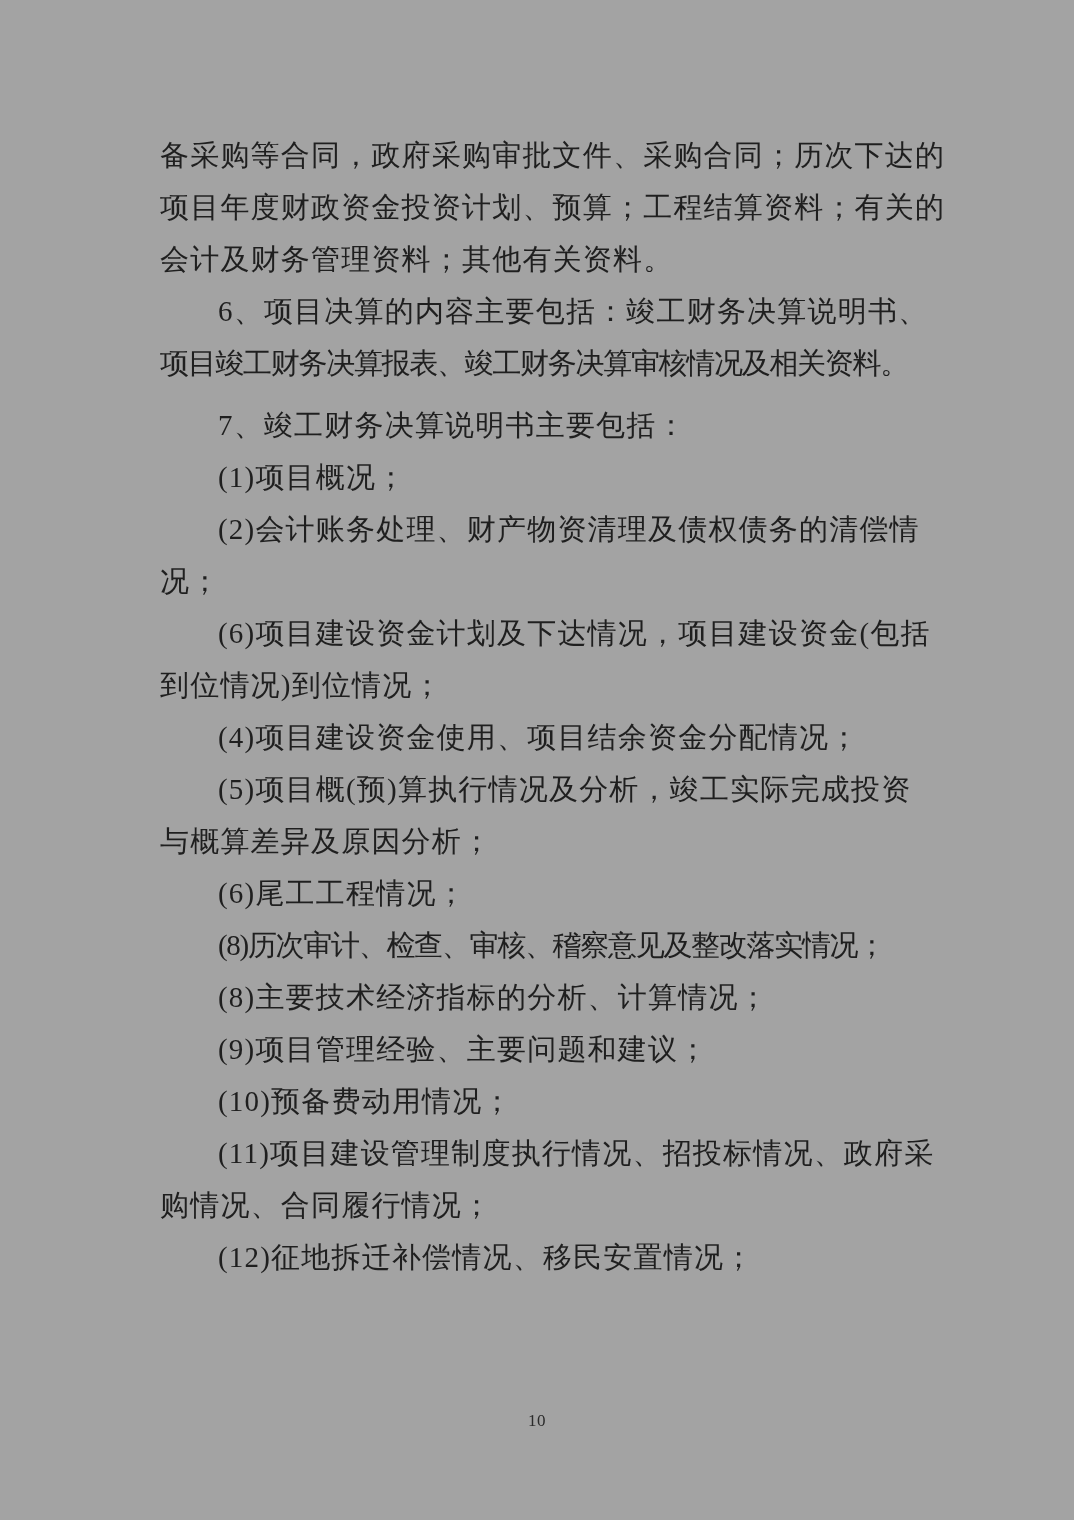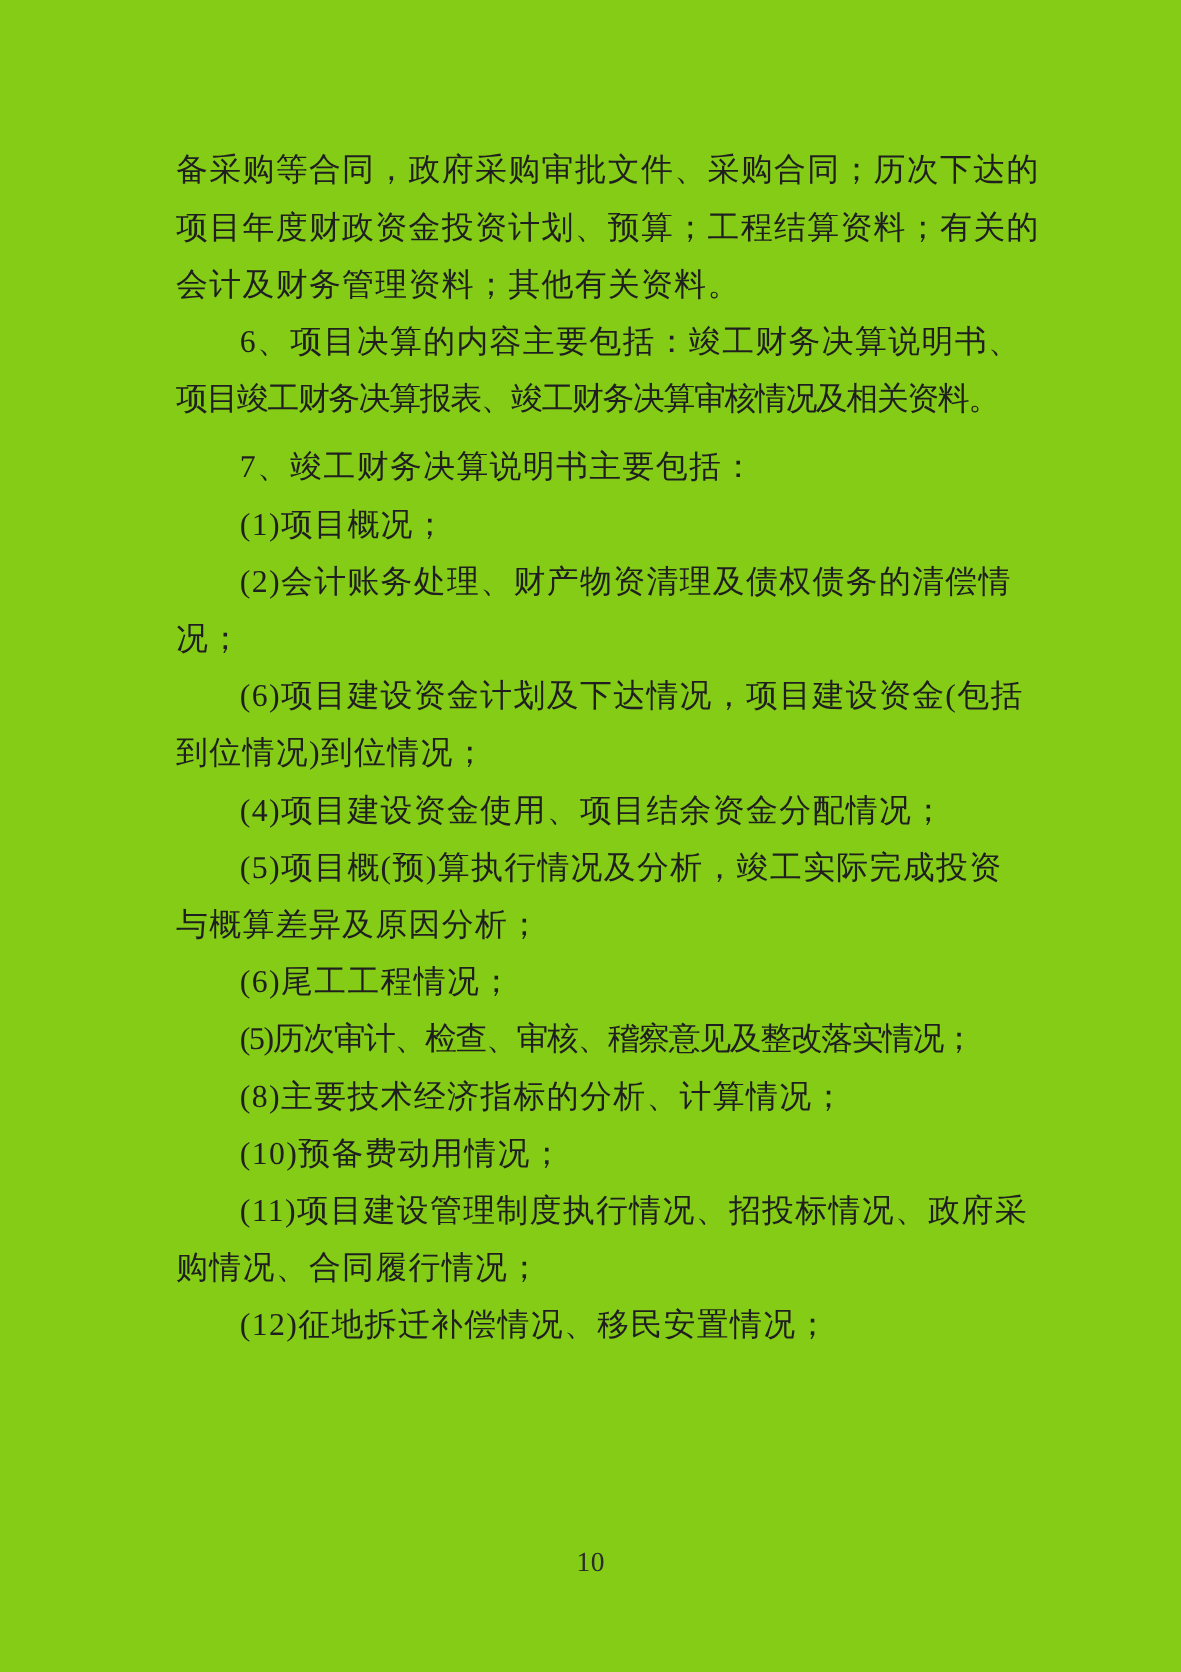--- a/index.html
+++ b/index.html
@@ -14,21 +14,21 @@
     font-family: "Liberation Serif", "DejaVu Serif", serif;
     color: #1f1f1f;
     overflow: hidden;
   }
   .page {
     position: absolute;
     left: 0;
     top: 0;
     width: 1074px;
     height: 1520px;
-    background: #84cc16;
+    background: #a3a3a3;
   }
   .text-block {
     position: absolute;
     left: 160px;
     top: 129px;
     width: 756px;
   }
   .line {
     height: 52px;
     line-height: 52px;
@@ -48,21 +48,21 @@
   }
   .page-footer {
     position: absolute;
     left: 0;
     top: 1408px;
     width: 1074px;
     text-align: center;
   }
   .page-number {
     display: inline-block;
-    font-size: 25px;
+    font-size: 17px;
     line-height: 26px;
     color: #2b2b2b;
     letter-spacing: 0.5px;
   }
 </style>
 </head>
 <body>
 
 <div class="page">
   <div class="text-block">
@@ -74,22 +74,23 @@
     <div class="line indent sp">7、竣工财务决算说明书主要包括：</div>
     <div class="line indent">(1)项目概况；</div>
     <div class="line indent">(2)会计账务处理、财产物资清理及债权债务的清偿情</div>
     <div class="line">况；</div>
     <div class="line indent">(6)项目建设资金计划及下达情况，项目建设资金(包括</div>
     <div class="line">到位情况)到位情况；</div>
     <div class="line indent">(4)项目建设资金使用、项目结余资金分配情况；</div>
     <div class="line indent">(5)项目概(预)算执行情况及分析，竣工实际完成投资</div>
     <div class="line">与概算差异及原因分析；</div>
     <div class="line indent">(6)尾工工程情况；</div>
-    <div class="line indent tight">(5)历次审计、检查、审核、稽察意见及整改落实情况；</div>
+    <div class="line indent tight">(8)历次审计、检查、审核、稽察意见及整改落实情况；</div>
     <div class="line indent">(8)主要技术经济指标的分析、计算情况；</div>
+    <div class="line indent">(9)项目管理经验、主要问题和建议；</div>
     <div class="line indent">(10)预备费动用情况；</div>
     <div class="line indent">(11)项目建设管理制度执行情况、招投标情况、政府采</div>
     <div class="line">购情况、合同履行情况；</div>
     <div class="line indent">(12)征地拆迁补偿情况、移民安置情况；</div>
   </div>
 
   <div class="page-footer">
     <span class="page-number">10</span>
   </div>
 </div>

